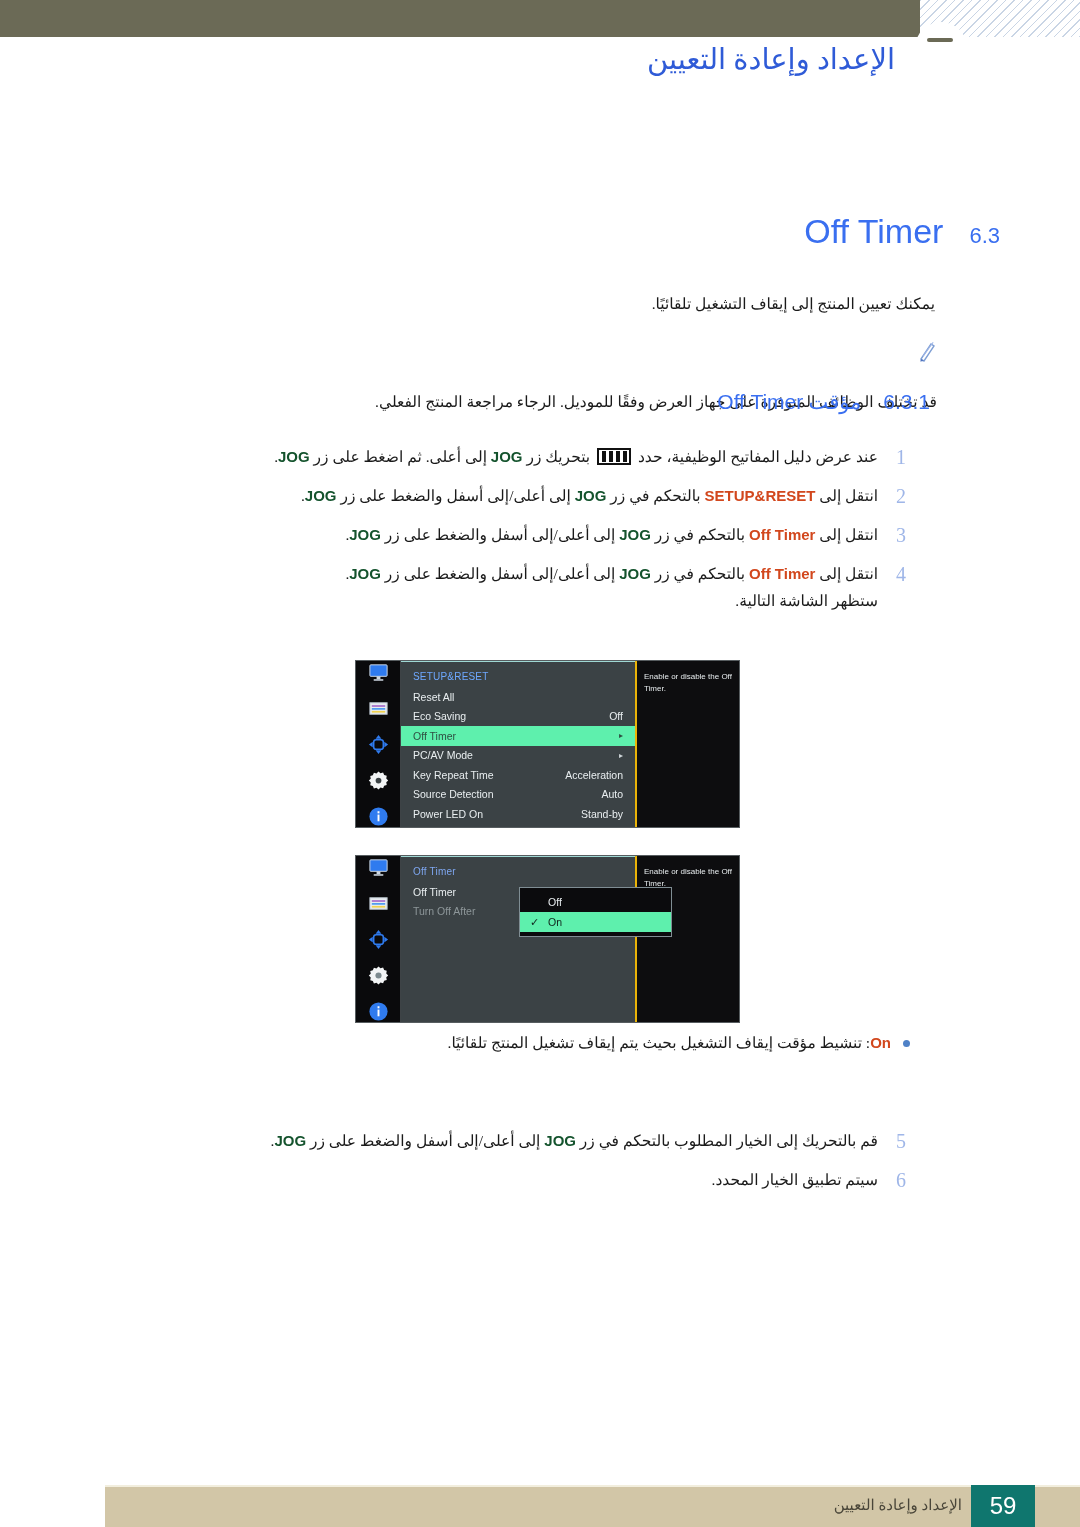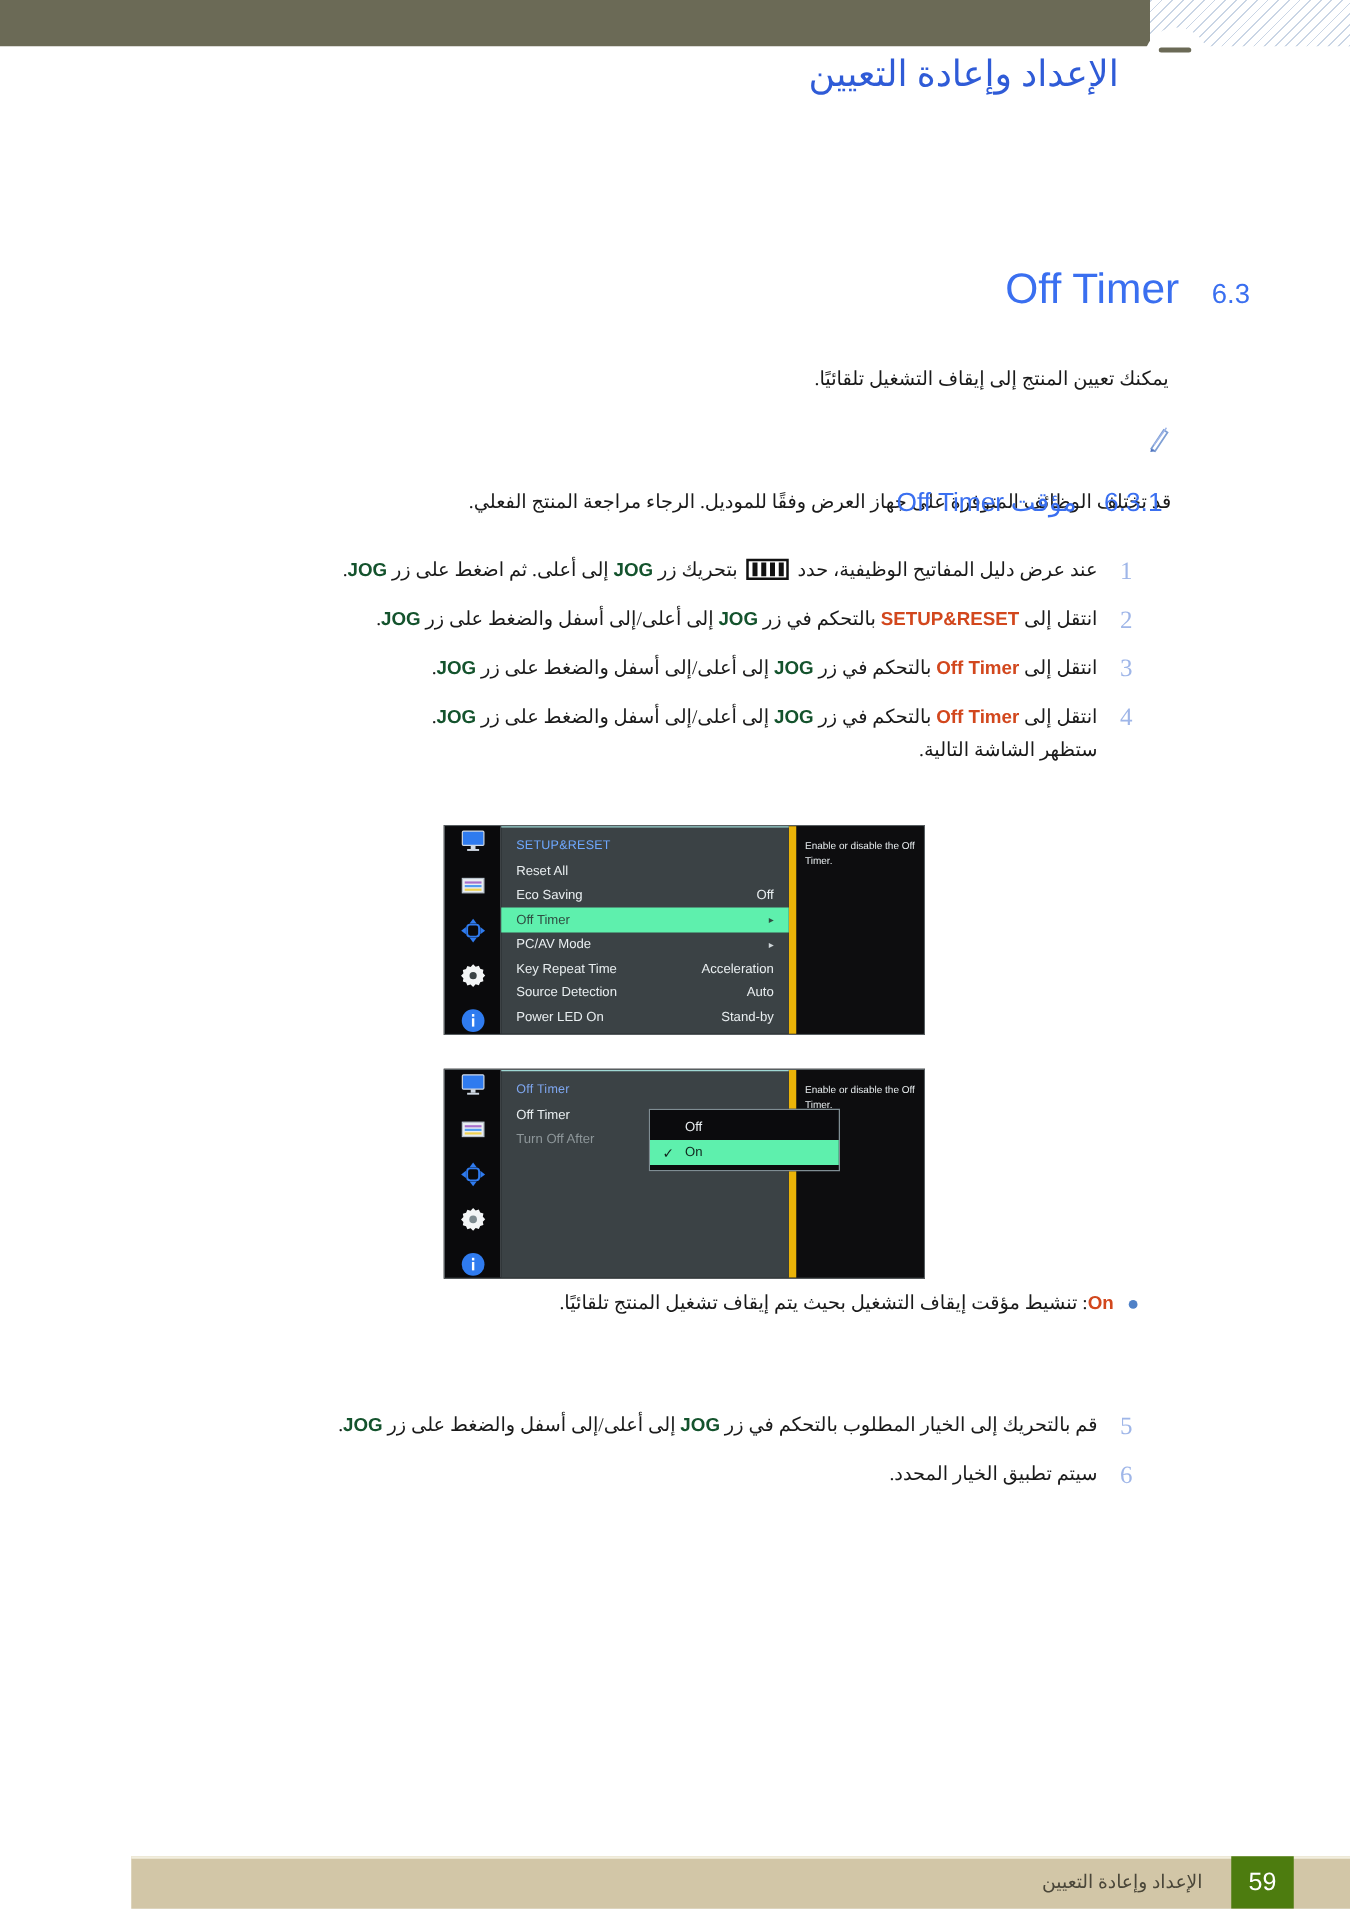--- a/index.html
+++ b/index.html
@@ -284,21 +284,21 @@
   .osd-row.sel {
     background: #5ef0ad;
     color: #2f4f42;
   }
   .osd-row.sel .val, .osd-row.sel .arrow { color: #2f4f42; }
   .osd-row.dim { color: #8d9699; }
 
   .osd-help {
     flex: 0 0 88px;
     background: #0d0d0f;
-    border-left: 6px solid #eab308;
+    border-left: 2px solid #eab308;
     color: #e6ebed;
     font-size: 8px;
     line-height: 1.45;
     padding: 10px 7px 0 7px;
   }
 
   
   .osd-dropdown {
     position: absolute;
     left: 118px;
@@ -361,26 +361,26 @@
     top: 1485px;
     width: 975px;
     height: 42px;
     background: #d2c6a7;
     border-top: 2px solid #f2eede;
   }
   #footer-page {
     position: absolute;
     right: 45px;
     top: 1485px;
-    width: 50px;
+    width: 64px;
     height: 42px;
-    background: #4d7c0f;
+    background: #0f766e;
     color: #ffffff;
     font-family: "Liberation Sans", "DejaVu Sans", sans-serif;
-    font-size: 20px;
+    font-size: 24px;
     display: flex;
     align-items: center;
     justify-content: center;
   }
   #footer-caption {
     position: absolute;
     right: 118px;
     top: 1496px;
     color: #4a4639;
     direction: rtl;

